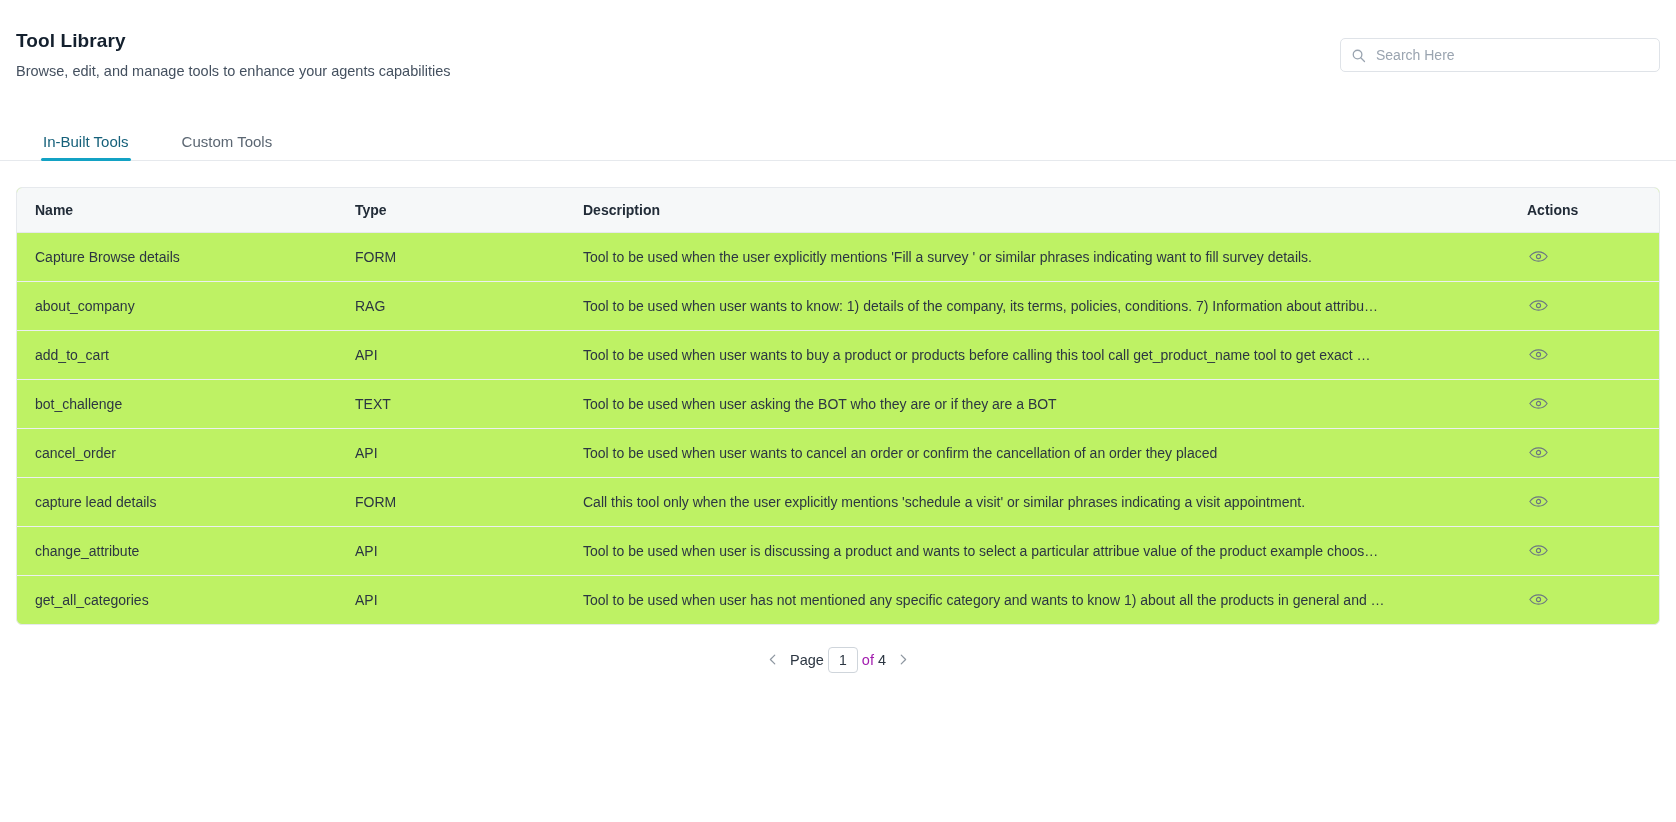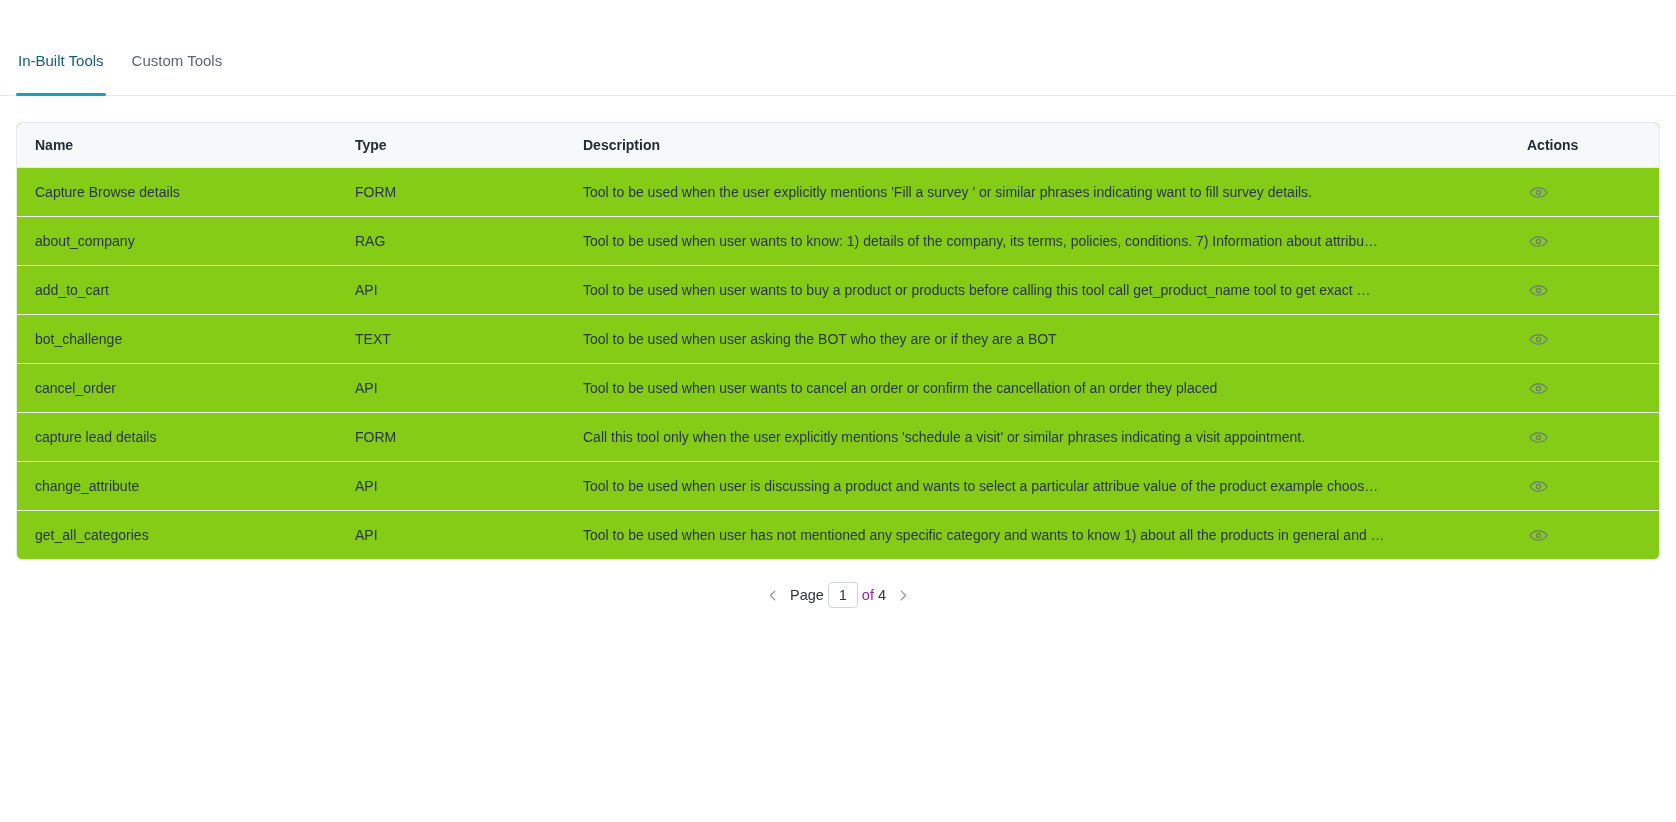--- a/index.html
+++ b/index.html
@@ -74,46 +74,47 @@
     display: flex;
     align-items: flex-end;
     gap: 24px;
     padding: 0 16px;
     margin-top: 52px;
     border-bottom: 1px solid #e6e9ed;
   }
   .tab {
     font-size: 15px;
     color: #5b6672;
-    padding: 0 2px 26px 2px;
+    padding: 0 2px 10px 2px;
     cursor: pointer;
     position: relative;
     background: none;
     border: none;
     font-family: "Liberation Sans", sans-serif;
+    margin-left: 25px;
   }
   .tab.active {
     color: #15607a;
   }
   .tab.active::after {
     content: "";
     position: absolute;
     left: 0; right: 0; bottom: -1px;
     height: 3px;
     background: #13a2c4;
     border-radius: 2px;
   }
 
   
   .table-card {
     margin: 26px 16px 0 16px;
     border: 1px solid #e6e9ed;
     border-radius: 6px;
     overflow: hidden;
-    background: #84cc16;
+    background: #bef264;
   }
   table {
     width: 100%;
     border-collapse: collapse;
     table-layout: fixed;
   }
   thead th {
     background: #f6f8f9;
     text-align: left;
     font-size: 14px;
@@ -182,20 +183,36 @@
     outline: none;
   }
   .pg-of { color: #a21caf; }
   .pg-total { color: #2c3642; }
 </style>
 </head>
 <body>
 
 <div class="page">
 
+  <div class="header">
+    <div class="title-block">
+      <div class="page-title">Tool Library</div>
+      <div class="page-subtitle">Browse, edit, and manage tools to enhance your agents capabilities</div>
+    </div>
+
+    <div class="search-wrap">
+      <span class="search-icon">
+        <svg viewBox="0 0 16 16" width="15" height="15" fill="none" stroke="currentColor" stroke-width="1.4">
+          <circle cx="7" cy="7" r="4.6"></circle>
+          <line x1="10.4" y1="10.4" x2="14.4" y2="14.4" stroke-linecap="round"></line>
+        </svg>
+      </span>
+      <input class="search-input" type="text" placeholder="Search Here" style="">
+    </div>
+  </div>
 
   <div class="tabs">
     <button class="tab active">In-Built Tools</button>
     <button class="tab">Custom Tools</button>
   </div>
 
   <div class="table-card">
     <table>
       <thead>
         <tr>

